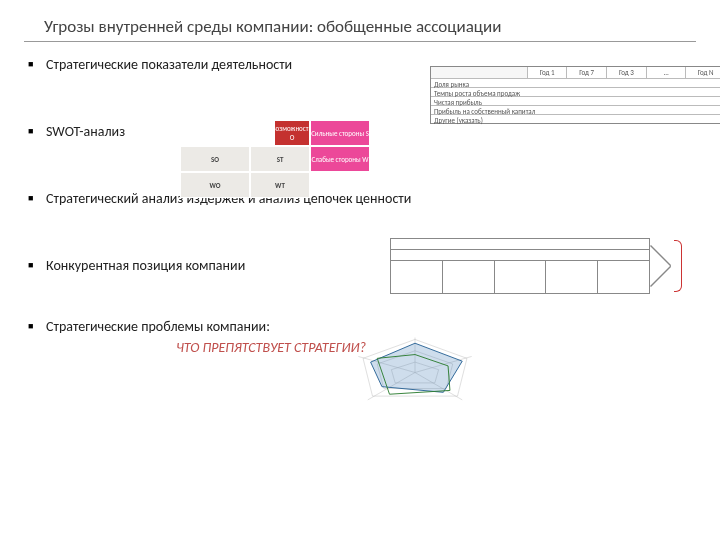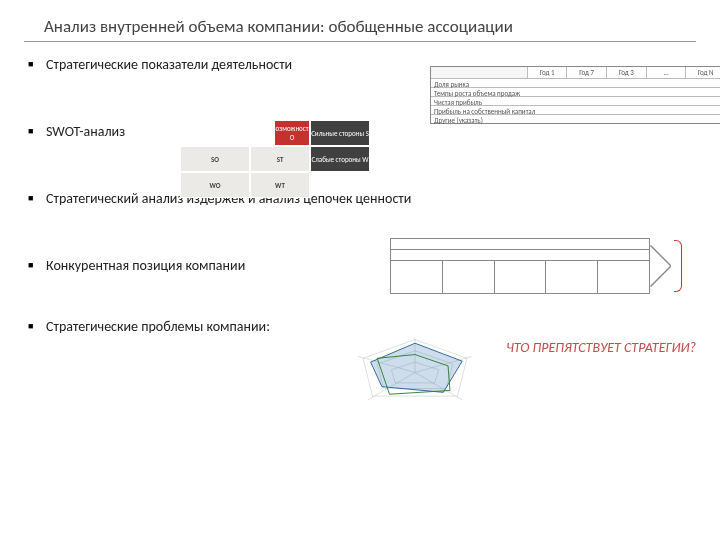--- a/index.html
+++ b/index.html
@@ -15,46 +15,46 @@
   .mini-table1 .hdr { display: flex; }
   .mini-table1 .hdr span { flex: 1; border-left: 1px solid #bbb; text-align: center; padding: 1px 0; }
   .mini-table1 .hdr span:first-child { flex: 2.4; border-left: none; text-align: left; padding-left: 3px; background:#f6f6f6;}
   .mini-table1 .rw { border-top: 1px solid #bbb; padding: 1px 3px; height: 9px; }
 
   
   .swot { position: absolute; top: 120px; left: 180px; display: grid; grid-template-columns: 70px 60px 60px; grid-template-rows: 26px 26px 26px; font-size: 7px; color: #fff; text-align: center; }
   .swot div { display:flex; align-items:center; justify-content:center; border:1px solid #fff; }
   .sw-blank { background:#fff; }
   .sw-red { background:#c4312f;margin-left:24px; }
-  .sw-green { background:#404040; }
+  .sw-green { background:#ec4899; }
   .sw-grey { background:#eceae6; color:#444; font-weight:bold;text-align:center; }
 
   
   .vc { position:absolute; top:238px; left:390px; width:300px; height:60px; }
   .vc .outer { border:1px solid #888; width:260px; height:56px; position:relative; }
   .vc .toprow { border-bottom:1px solid #888; height:11px; font-size:5px; color:#999; text-align:center; }
   .vc .toprow2 { border-bottom:1px solid #888; height:11px; }
   .vc .bot { display:flex; height:33px; }
   .vc .bot span { flex:1; border-left:1px solid #888; font-size:5px; color:#999; display:flex; align-items:center; justify-content:center; text-align:center; }
   .vc .bot span:first-child { border-left:none; }
   .vc .arrow { position:absolute; left:260px; top:8px; width:0; height:0; border-top:20px solid transparent; border-bottom:20px solid transparent; border-left:20px solid #fff; filter: drop-shadow(1px 0 0 #888) drop-shadow(0 1px 0 #888) drop-shadow(0 -1px 0 #888); }
   .vc .brace { position:absolute; left:284px; top:2px; width:8px; height:52px; border:1px solid #c33; border-left:none; border-radius:0 6px 6px 0; }
 
   
   .radar { position:absolute; top:330px; left:330px; width:170px; height:85px; }
   .radar svg { width:100%; height:100%; }
 
-  .footer-q { color:#c0504d; font-style:italic; font-size:14px; margin-left: 130px; margin-top:4px;text-align:right; }
+  .footer-q { color:#c0504d; font-style:italic; font-size:14px; margin-left: 130px; margin-top:4px; }
   #b4 { margin-bottom: 44px; }
   #b5 { margin-bottom: 0; margin-top: 28px; }
 </style>
 </head>
 <body>
 
-<div class="title">Анализ внутренней объема компании: обобщенные ассоциации</div>
+<div class="title">Угрозы внутренней среды компании: обобщенные ассоциации</div>
 
 <ul class="main">
   <li><span class="item-text">Стратегические показатели деятельности</span></li>
   <li><span class="item-text">SWOT-анализ</span></li>
   <li><span class="item-text">Стратегический анализ издержек и анализ цепочек ценности</span></li>
   <li id="b4"><span class="item-text">Конкурентная позиция компании</span></li>
   <li id="b5">
     <span class="item-text">Стратегические проблемы компании:</span>
     <div class="footer-q">ЧТО ПРЕПЯТСТВУЕТ СТРАТЕГИИ?</div>
   </li>

